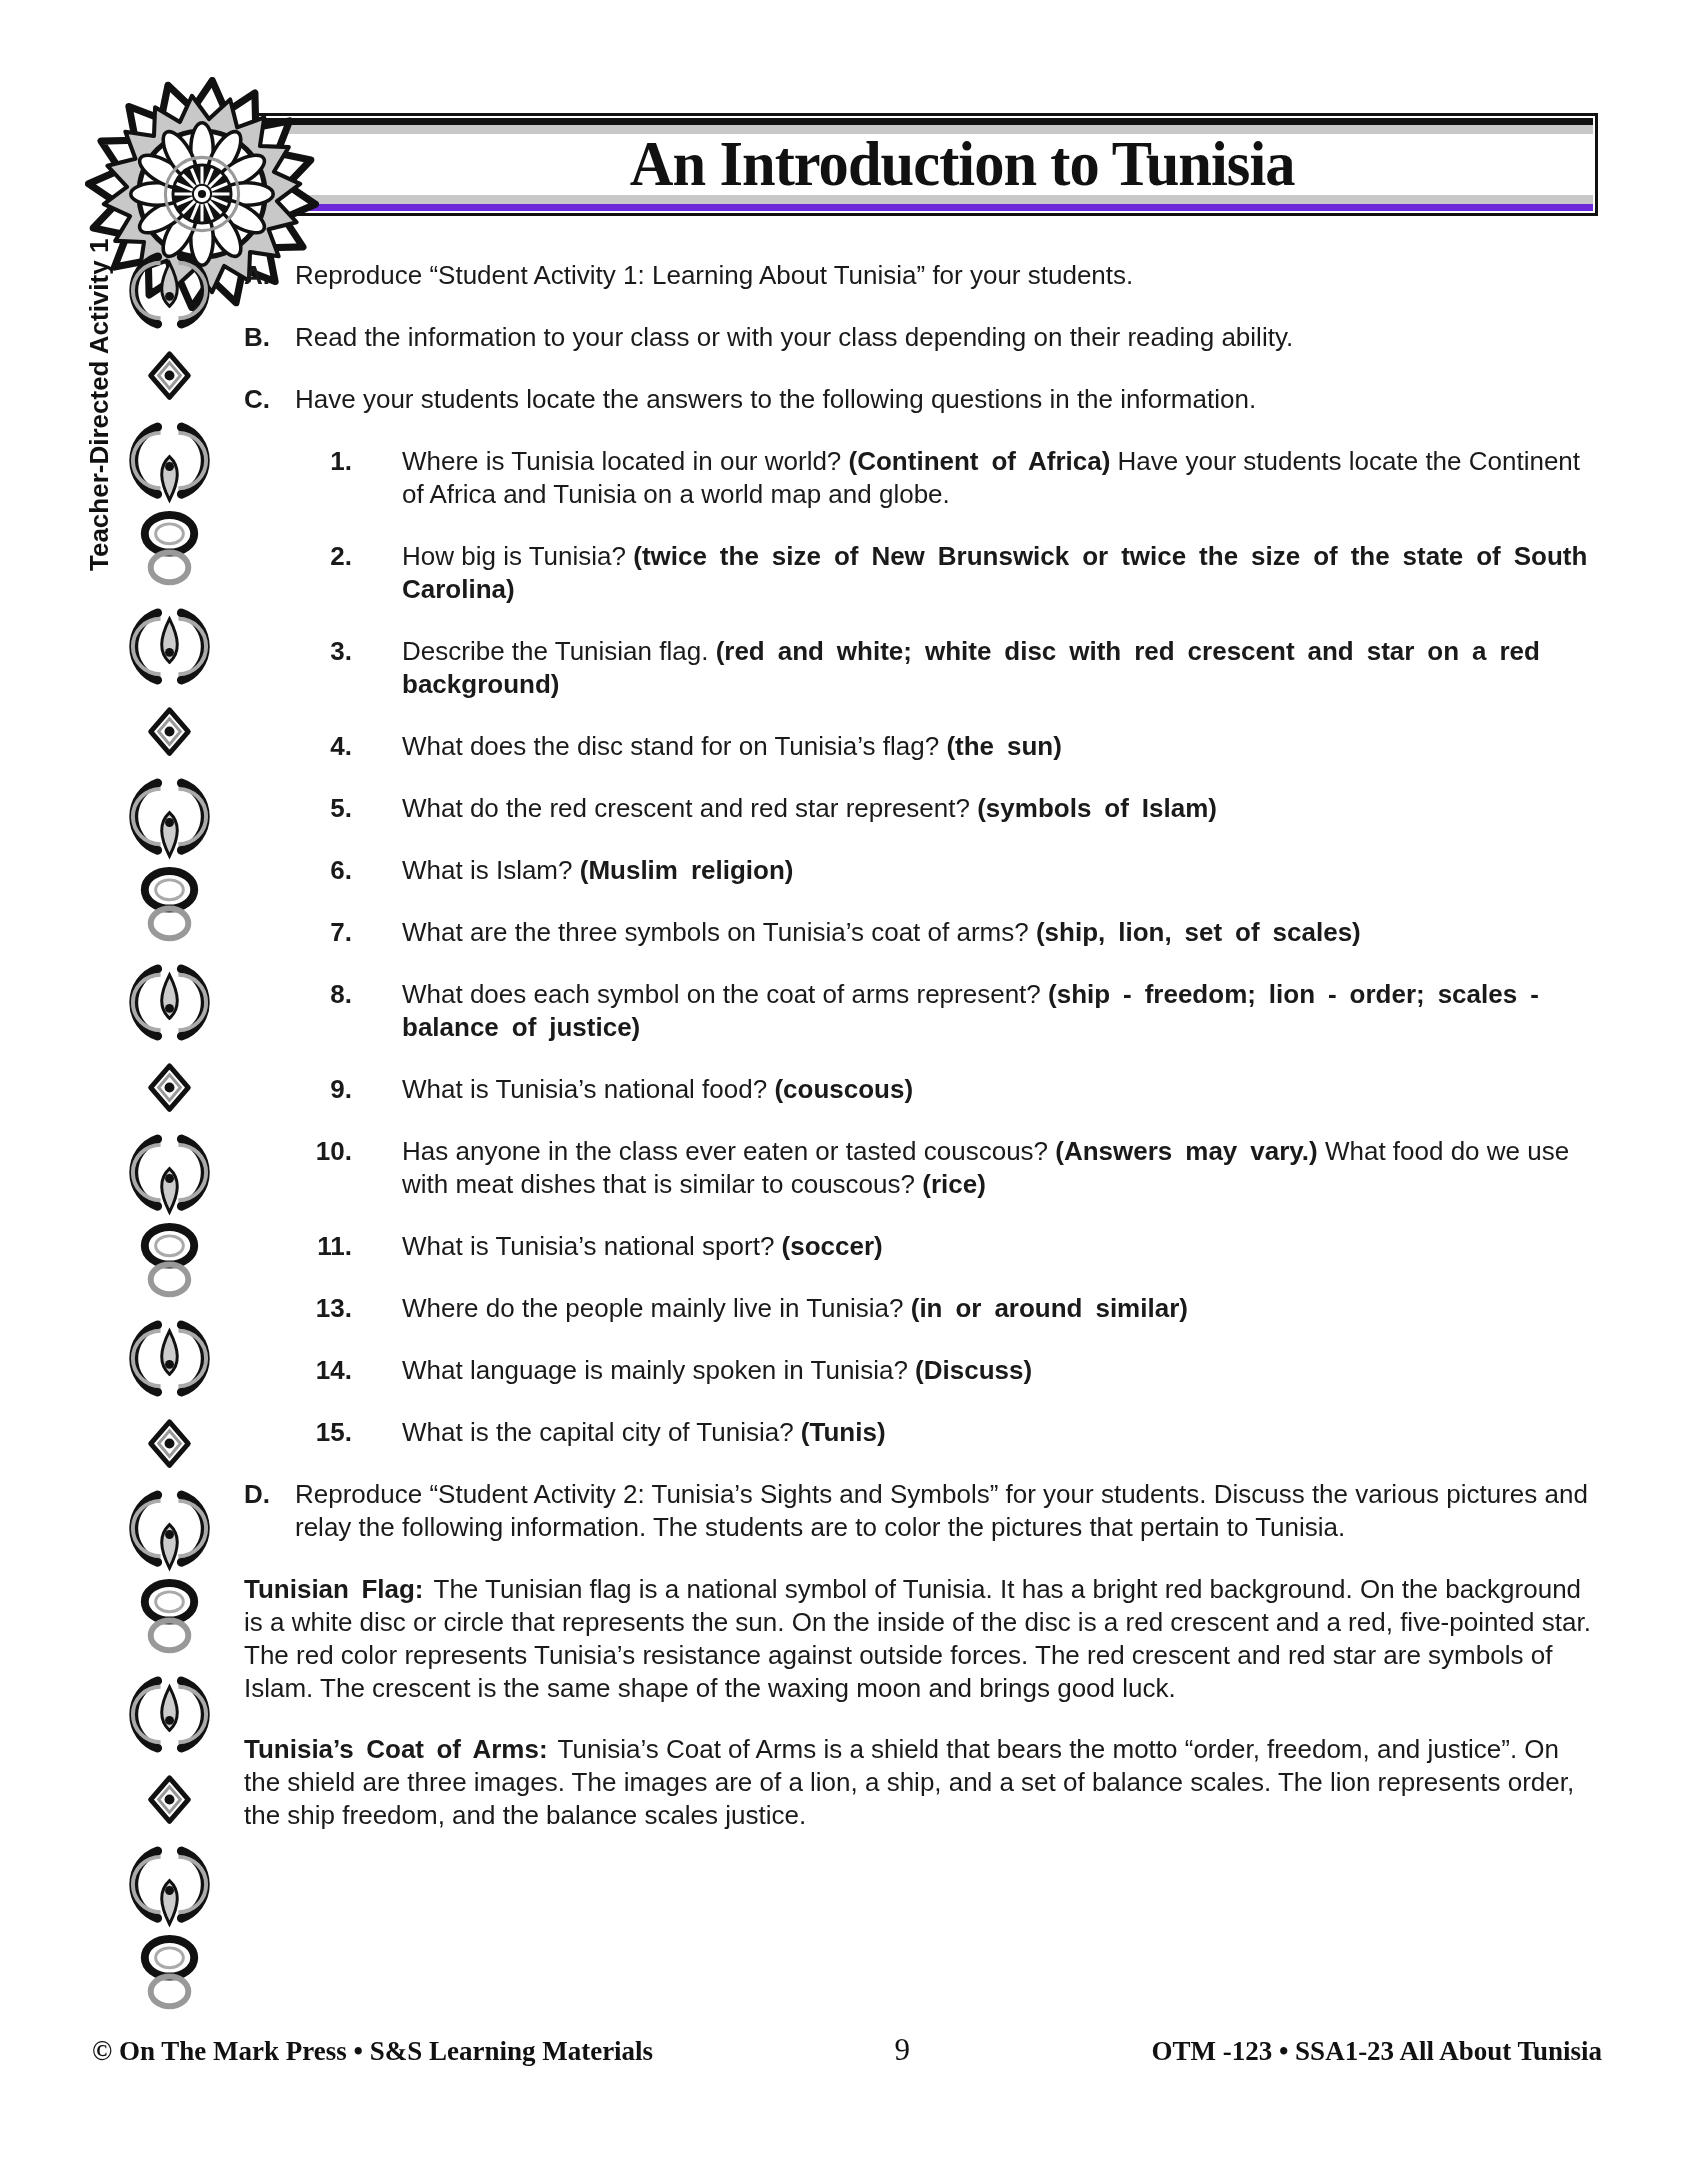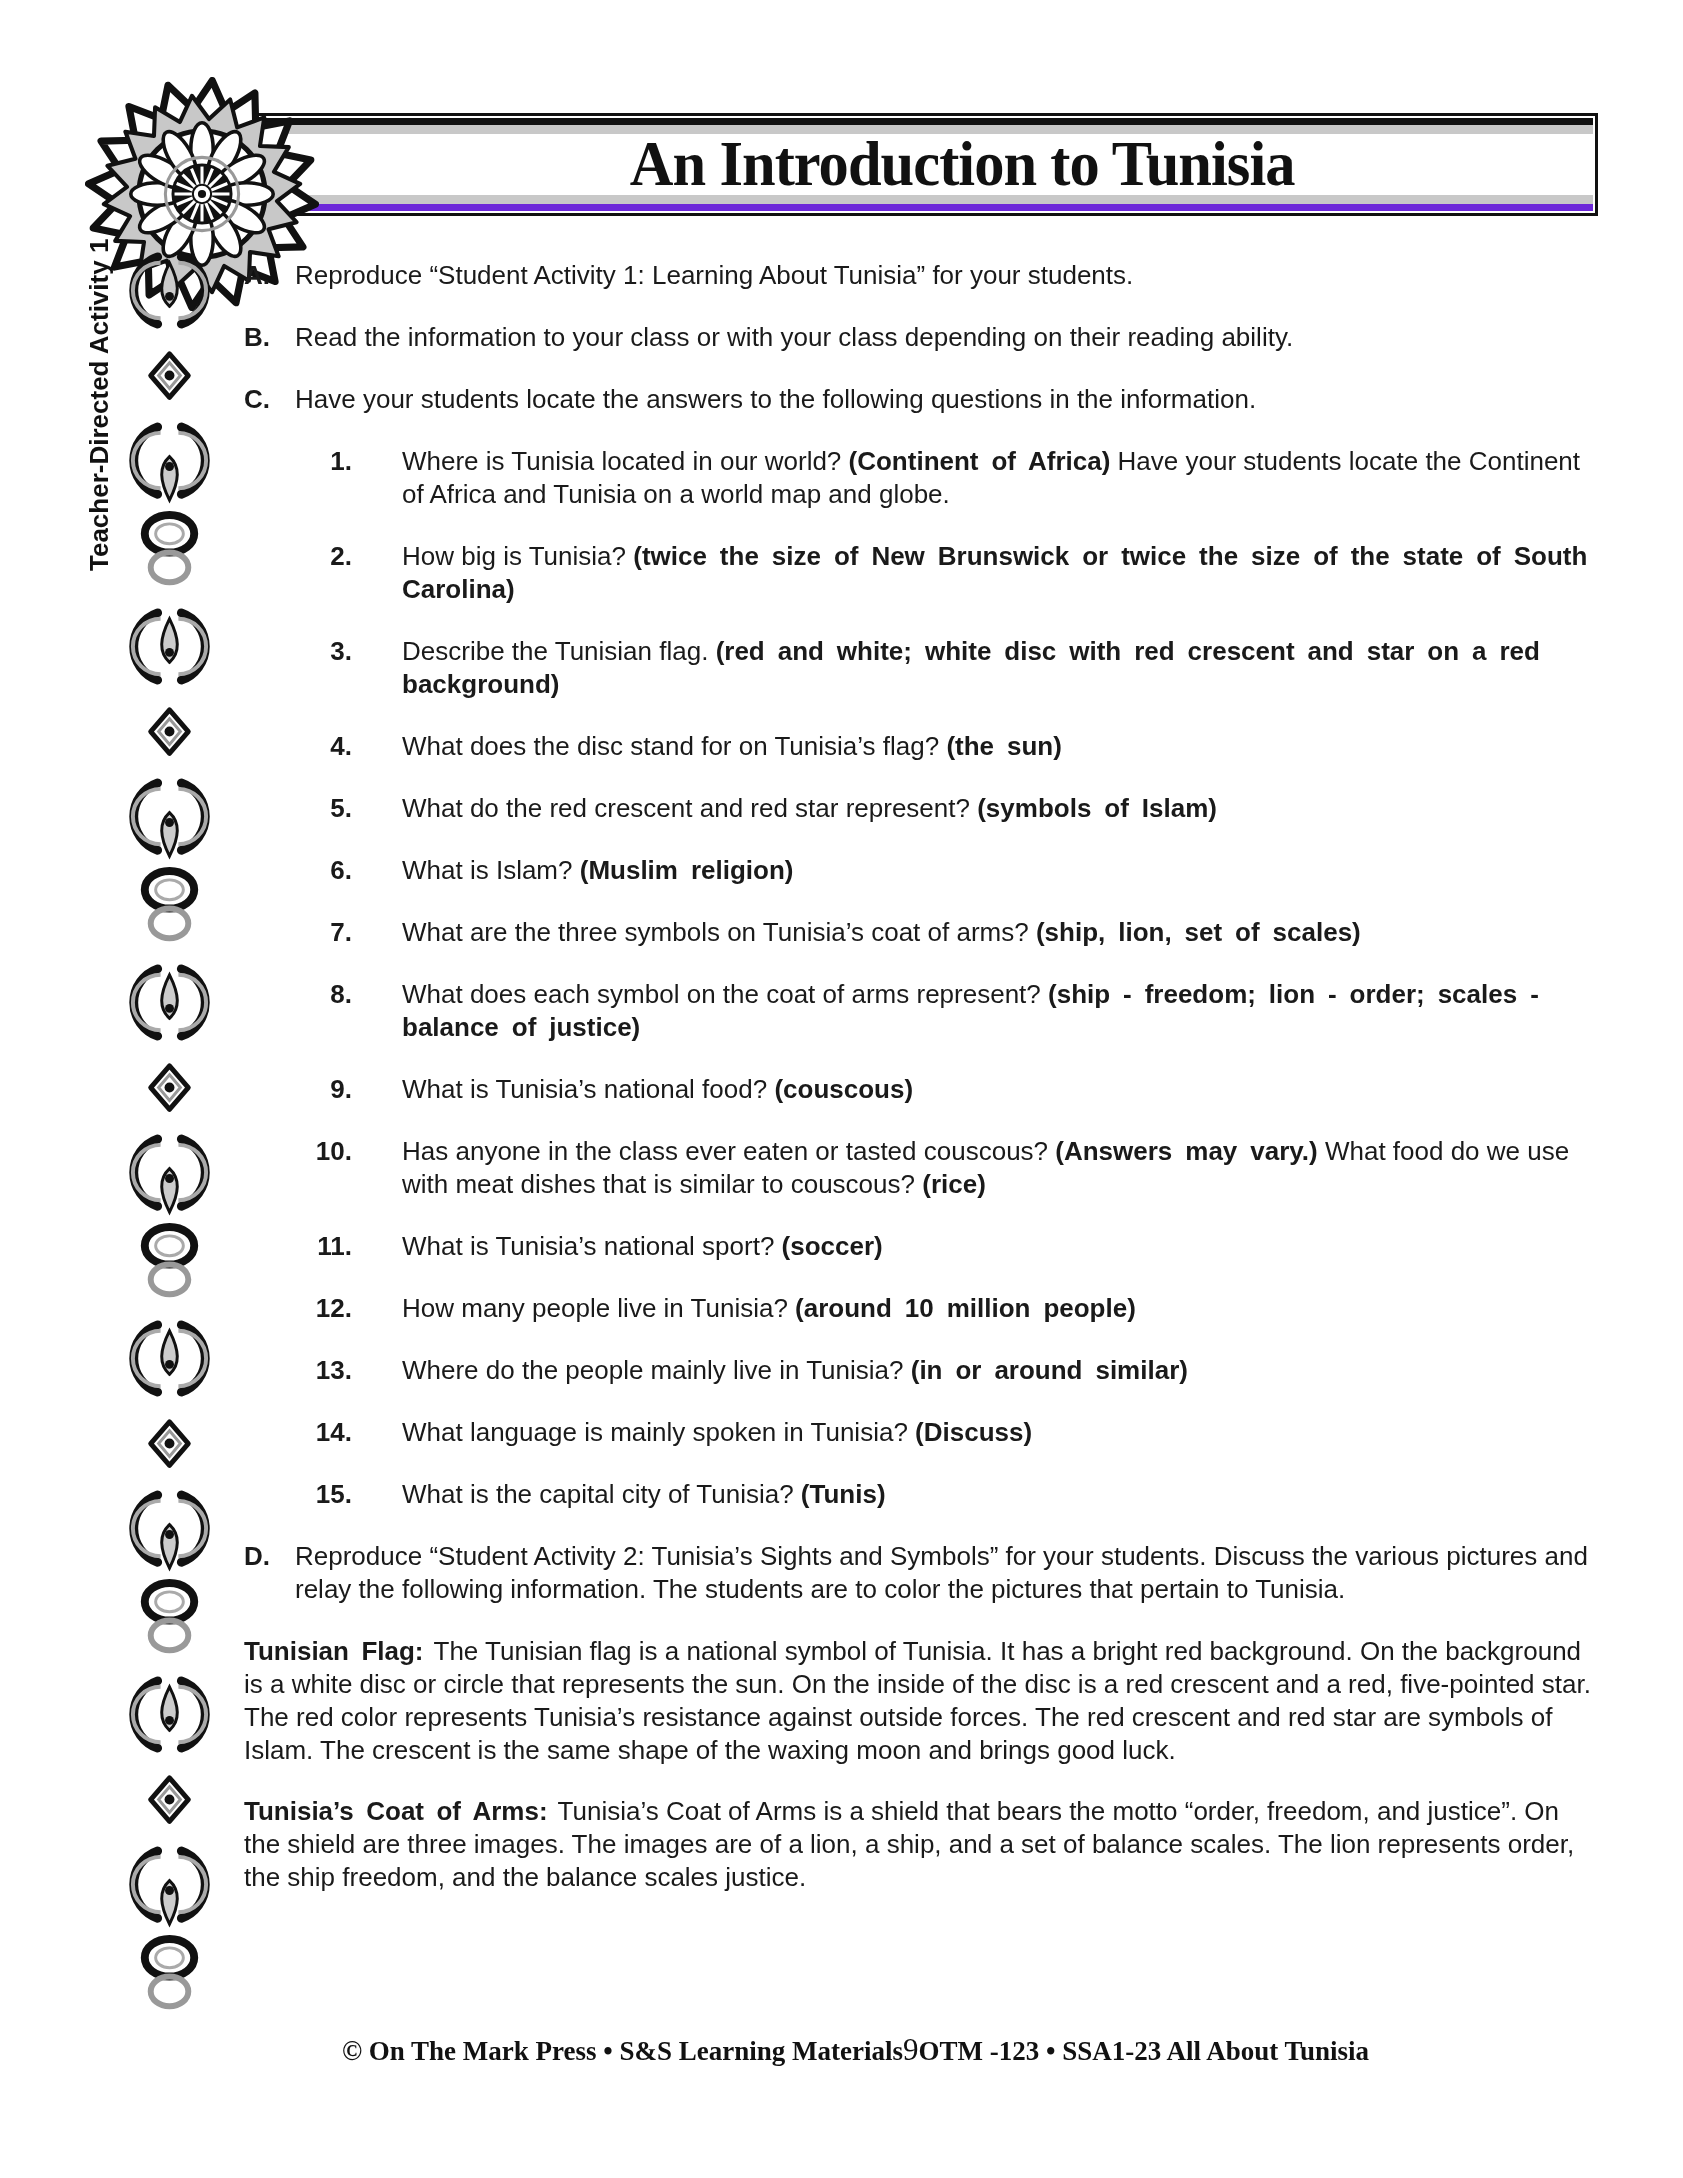--- a/index.html
+++ b/index.html
@@ -33,22 +33,22 @@
   .questions{margin-left:57px;}
   .q{display:flex;margin-bottom:29px;}
   .qnum{width:51px;flex:none;text-align:right;padding-right:14px;font-weight:bold;}
   .qtext{flex:1;margin-left:36px;}
   .ans{font-weight:bold;word-spacing:0.22em;}
   .paras{}
   .para{margin-bottom:28px;}
   .plabel{font-weight:bold;word-spacing:0.2em;padding-right:10px;}
 
   
-  .footer{position:absolute;left:98px;right:81px;top:2032px;display:flex;
-          justify-content:center;align-items:baseline;
+  .footer{position:absolute;left:81px;right:81px;top:2032px;display:flex;
+          justify-content:space-between;align-items:baseline;
           font-family:"Liberation Serif",serif;font-weight:bold;font-size:27px;color:#111;margin-left:11px;}
   .page-num{font-weight:normal;font-size:31px;}
 </style>
 </head>
 <body>
 
 <div class="page">
 
   <div class="banner">
     <div class="banner-b2">
@@ -182,24 +182,20 @@
         </div>
         <div class="q">
           <div class="qnum">10.</div>
           <div class="qtext"><span>Has anyone in the class ever eaten or tasted couscous?  </span><span class="ans">(Answers may vary.)</span><span>  What food do we use with meat dishes that is similar to couscous? </span><span class="ans">(rice)</span></div>
         </div>
         <div class="q">
           <div class="qnum">11.</div>
           <div class="qtext"><span>What is Tunisia’s national sport?  </span><span class="ans">(soccer)</span></div>
         </div>
         <div class="q">
-          <div class="qnum">12.</div>
-          <div class="qtext"><span>How many people live in Tunisia?  </span><span class="ans">(around 10 million people)</span></div>
-        </div>
-        <div class="q">
           <div class="qnum">13.</div>
           <div class="qtext"><span>Where do the people mainly live in Tunisia?  </span><span class="ans">(in or around similar)</span></div>
         </div>
         <div class="q">
           <div class="qnum">14.</div>
           <div class="qtext"><span>What language is mainly spoken in Tunisia?  </span><span class="ans">(Discuss)</span></div>
         </div>
         <div class="q">
           <div class="qnum">15.</div>
           <div class="qtext"><span>What is the capital city of Tunisia?  </span><span class="ans">(Tunis)</span></div>

